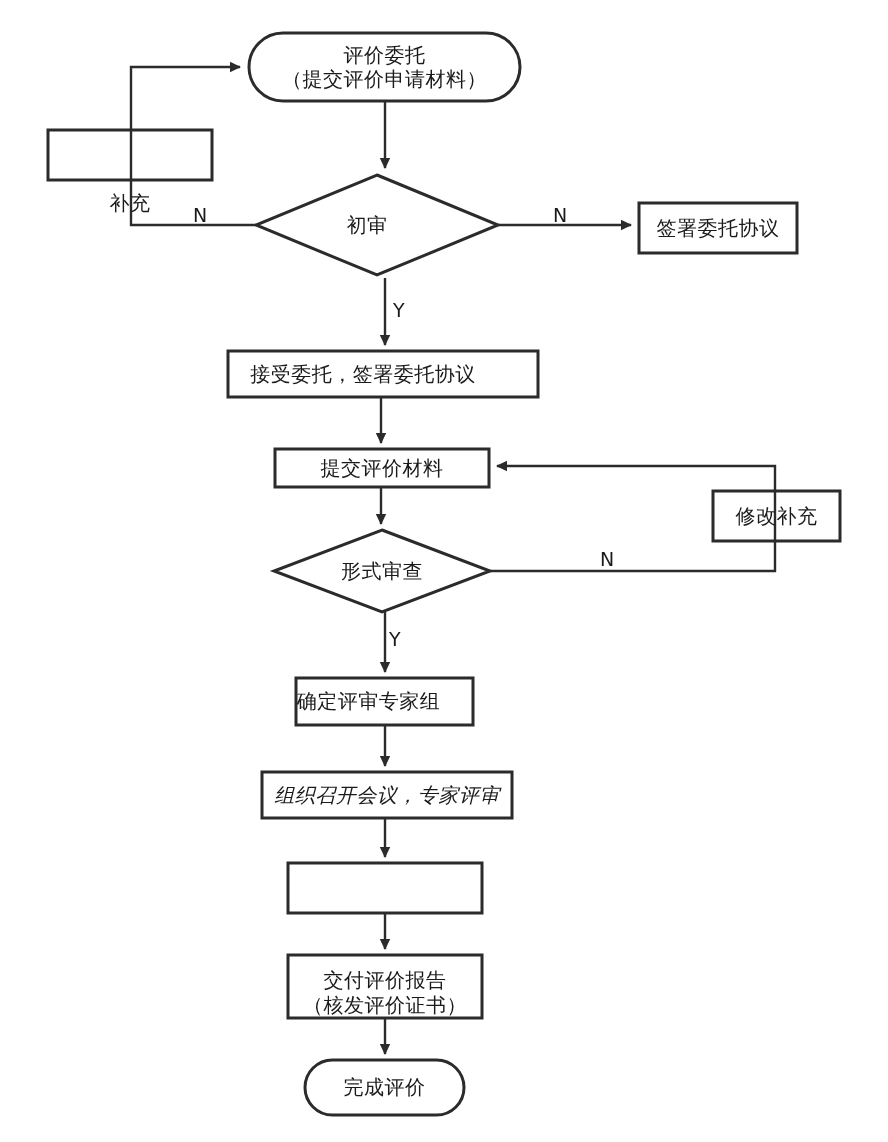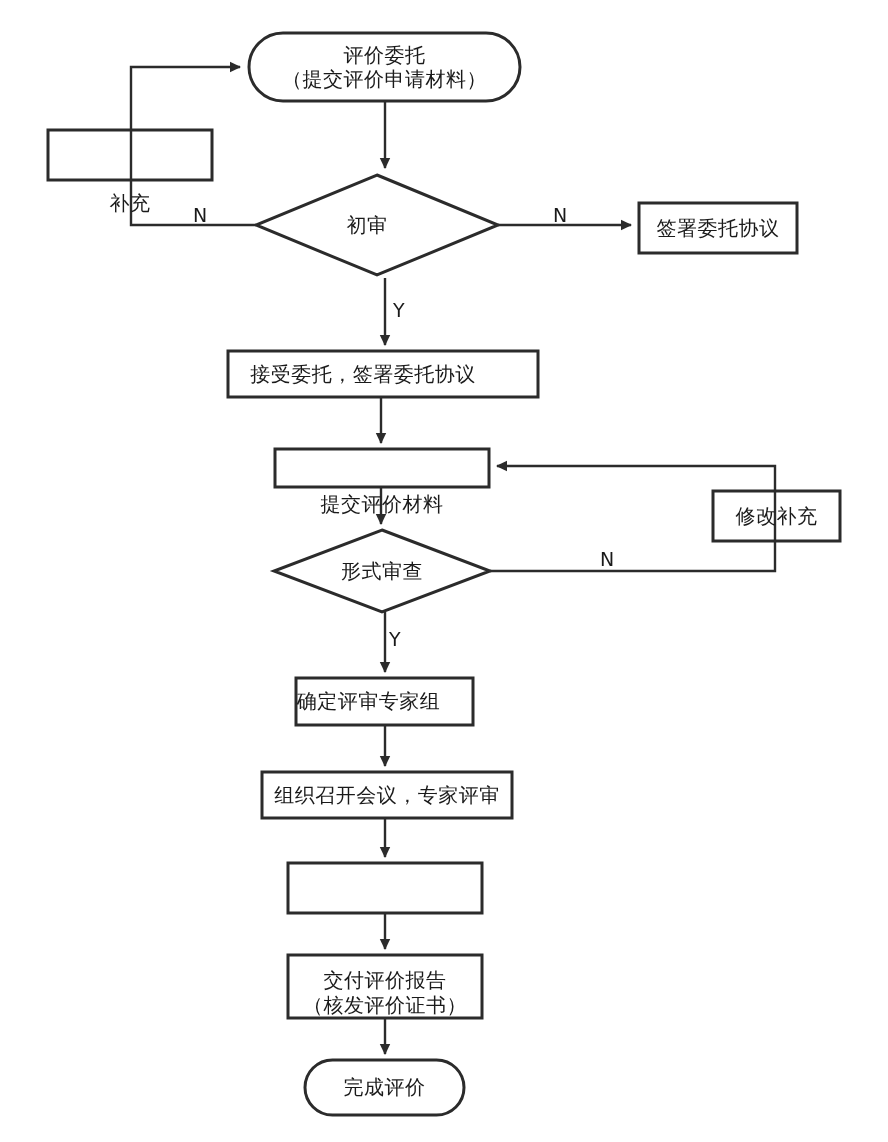--- a/index.html
+++ b/index.html
@@ -133,29 +133,29 @@
 （提交评价申请材料）</div>
 
   <div class="node-label" style="left:48px; top:130px; width:164px; height:50px;margin-top:48px;">补充</div>
 
   <div class="node-label" style="left:287px; top:205px; width:160px; height:40px;">初审</div>
 
   <div class="node-label" style="left:639px; top:203px; width:158px; height:50px;">签署委托协议</div>
 
   <div class="node-label" style="left:228px; top:351px; width:270px; height:46px;">接受委托，签署委托协议</div>
 
-  <div class="node-label" style="left:275px; top:449px; width:214px; height:38px;margin-top:36px;">提交评价材料</div>
+  <div class="node-label" style="left:275px; top:449px; width:214px; height:38px;">提交评价材料</div>
 
   <div class="node-label" style="left:713px; top:491px; width:127px; height:50px;border-radius:12px;">修改补充</div>
 
   <div class="node-label" style="left:302px; top:551px; width:160px; height:40px;">形式审查</div>
 
   <div class="node-label" style="left:280px; top:678px; width:177px; height:47px;">确定评审专家组</div>
 
-  <div class="node-label" style="left:262px; top:772px; width:250px; height:46px;">组织召开会议，专家评审</div>
+  <div class="node-label" style="left:262px; top:772px; width:250px; height:46px;font-style:italic;">组织召开会议，专家评审</div>
 
 
   <div class="node-label" style="left:288px; top:955px; width:194px; height:75px;">交付评价报告
 （核发评价证书）</div>
 
   <div class="node-label" style="left:305px; top:1060px; width:159px; height:55px;">完成评价</div>
 
   <div class="edge-label" style="left:193px; top:206px;">N</div>
 
   <div class="edge-label" style="left:553px; top:206px;">N</div>

